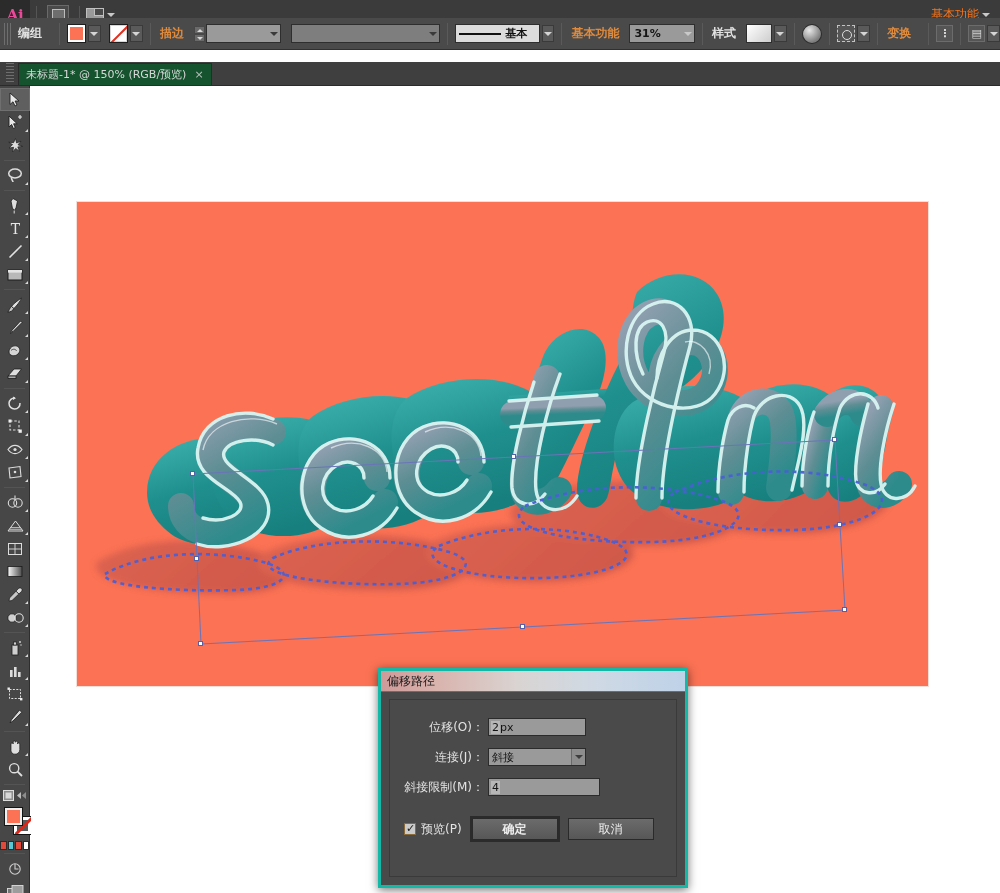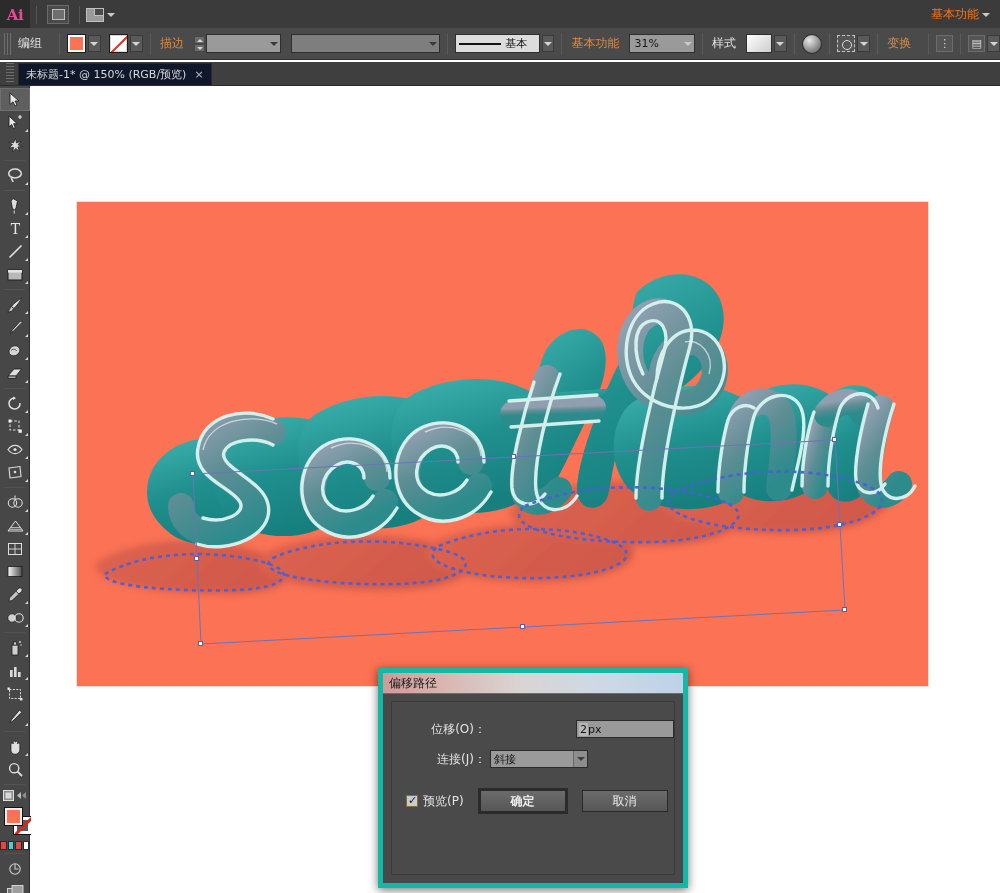--- a/index.html
+++ b/index.html
@@ -39,23 +39,23 @@
   .mb-icon2 { width: 18px; height: 14px; border: 1px solid #c0c0c0; background: #9a9a9a; display:inline-block; position: relative;}
   .mb-icon2::after{content:"";position:absolute;right:0;top:0;width:8px;height:6px;background:#4a4a4a;border-left:1px solid #c0c0c0;border-bottom:1px solid #c0c0c0;}
   .caret { width: 0; height: 0; border-left: 4px solid transparent; border-right: 4px solid transparent; border-top: 4px solid #c9c9c9; margin-left: 3px; }
   .workspace {
     margin-left: auto; display: flex; align-items: center; padding-right: 10px;
   }
   .workspace-label { font-size: 12px; color: #f97316; }
 
   
   .controlbar {
-    position: absolute; left: 0; top: 28px; width: 1000px; height: 32px;
+    position: absolute; left: 0; top: 18px; width: 1000px; height: 32px;
     background: #4a4a4a; border-bottom: 1px solid #303030;
-    display: flex; align-items: center; padding-left: 4px;
+    display: flex; align-items: center; padding-left: 4px; font-weight: bold;
   }
   .grip { width: 7px; height: 22px; margin-right: 5px;
     background: repeating-linear-gradient(to right, #6e6e6e 0 1px, transparent 1px 3px); }
   .cb-label { font-size: 12px; color: #e2e2e2; margin: 0 10px 0 2px; white-space: nowrap; }
   .cb-label.orange { color: #e08a3c; }
   .vsep { width: 1px; height: 22px; background: #383838; border-right: 1px solid #5a5a5a; margin: 0 7px; }
   .swatch-wrap { display: flex; align-items: center; }
   .swatch {
     width: 19px; height: 19px; border: 1px solid #1e1e1e; background: #fff;
     box-shadow: inset 0 0 0 1px #d8d8d8;
@@ -118,21 +118,21 @@
   }
 
   
   .tabbar {
     position: absolute; left: 0; top: 62px; width: 1000px; height: 24px;
     background: #3f3f3f; border-bottom: 1px solid #2b2b2b; display: flex; align-items: flex-end;
   }
   .tabbar .tgrip { width: 8px; height: 20px; margin: 0 4px 2px 6px;
     background: repeating-linear-gradient(to bottom, #6e6e6e 0 1px, transparent 1px 3px); }
   .doc-tab {
-    height: 22px; background: #0f172a; border: 1px solid #2a2a2a; border-bottom: none;
+    height: 22px; background: #14532d; border: 1px solid #2a2a2a; border-bottom: none;
     display: flex; align-items: center; gap: 8px; padding: 0 7px;
     font-size: 11px; color: #d8d8d8;
   }
   .tab-close { color: #bdbdbd; font-size: 11px; line-height: 1; }
 
   
   .toolbar {
     position: absolute; left: 0; top: 86px; width: 30px; height: 807px;
     background: #474747; border-right: 1px solid #2e2e2e;
     padding-top: 2px;
@@ -181,21 +181,21 @@
   
   .selbox { position: absolute; left: 0; top: 0; pointer-events: none; }
   .handle {
     position: absolute; width: 5px; height: 5px; background: #ffffff;
     border: 1px solid #5560a8; margin-left: -3px; margin-top: -3px;
   }
 
   
   .dialog {
     position: absolute; left: 378px; top: 668px; width: 310px; height: 220px;
-    background: #494949; border: 5px solid #14b8a6;
+    background: #494949; border: 3px solid #14b8a6;
     box-shadow: 0 2px 9px rgba(0,0,0,0.55);
   }
   .dlg-titlebar {
     height: 21px;
     background: linear-gradient(to right, #cf9a99 0%, #d9b3ad 18%, #d9d4d2 45%, #cfd9e4 70%, #bed2e8 100%);
     display: flex; align-items: center; padding-left: 6px;
     border-bottom: 1px solid #6e6e6e;
   }
   .dlg-title { font-size: 12px; color: #1c1c1c; }
   .dlg-body { position: absolute; left: 8px; top: 28px; right: 8px; bottom: 8px;
@@ -215,21 +215,21 @@
   .dlg-select {
     width: 98px; height: 18px; background: #9a9a9a; border: 1px solid #2b2b2b;
     display: flex; align-items: center; justify-content: space-between;
     font-size: 11px; color: #141414; padding-left: 3px;
   }
   .dlg-select .arrowbox {
     width: 14px; height: 16px; background: #8d8d8d; border-left: 1px solid #6a6a6a;
     display: flex; align-items: center; justify-content: center;
   }
   .dlg-select .arrowbox .caret { border-top-color: #3e3e3e; margin: 0; }
-  .dlg-footer { display: flex; align-items: center; margin-top: 22px; padding-left: 14px; gap: 16px; }
+  .dlg-footer { display: flex; align-items: center; margin-top: 22px; padding-left: 14px; gap: 10px; }
   .chkwrap { display: flex; align-items: center; gap: 5px; }
   .chkbox {
     width: 12px; height: 12px; background: #cbcbcb; border: 1px solid #8a6a3a;
     position: relative;
   }
   .chkbox::after {
     content: "\2713"; position: absolute; left: 1px; top: -2px;
     font-size: 11px; color: #1c1c1c; line-height: 14px;
   }
   .chklabel { font-size: 12px; color: #e3e3e3; }
@@ -702,38 +702,44 @@
       </div>
     </div>
   </div>
 
   <div class="dialog">
     <div class="dlg-titlebar">
       <span class="dlg-title">偏移路径</span>
     </div>
     <div class="dlg-body">
 
-      <div class="dlg-row" style="margin-top:18px;justify-content:space-between;">
+      <div class="dlg-row" style="margin-top:18px;">
         <span class="dlg-label">位移(O)：</span>
         <div class="dlg-input w-offset">
           <span class="sel-char">2</span>
             <span> px</span>
         </div>
       </div>
 
       <div class="dlg-row" style="margin-top:12px;">
         <span class="dlg-label">连接(J)：</span>
         <div class="dlg-select">
           <span>斜接</span>
           <span class="arrowbox">
               <span class="caret"></span>
             </span>
         </div>
       </div>
 
+      <div class="dlg-row" style="margin-top:12px;">
+        <span class="dlg-label">斜接限制(M)：</span>
+        <div class="dlg-input w-miter">
+          <span class="sel-char">4</span>
+        </div>
+      </div>
 
       <div class="dlg-footer">
         <div class="chkwrap">
           <span class="chkbox"></span>
           <span class="chklabel">预览(P)</span>
         </div>
         <div class="dlg-btn primary">确定</div>
         <div class="dlg-btn">取消</div>
       </div>
     </div>

